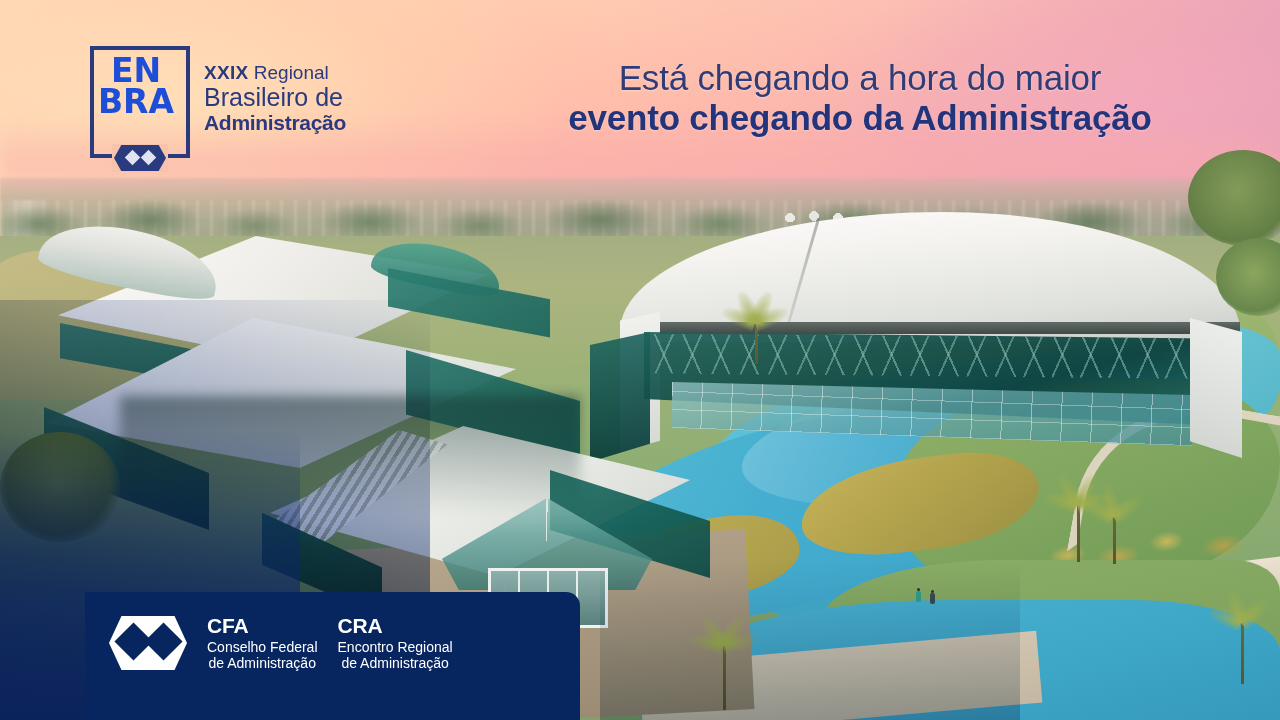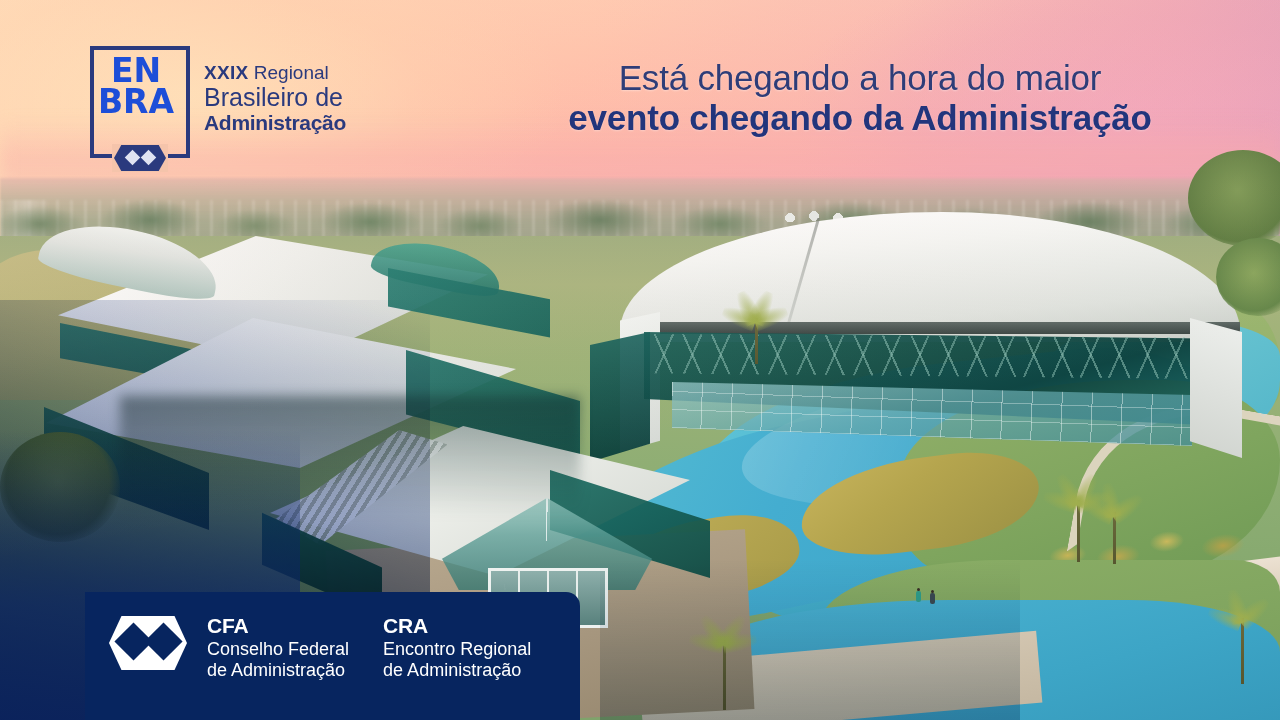--- a/index.html
+++ b/index.html
@@ -525,22 +525,22 @@
   }
   .cfa-mark .d1, .cfa-mark .d2 {
     position:absolute; top:22%; width:27px; height:27px;
     background:#07255f; transform:rotate(45deg);
   }
   .cfa-mark .d1 { left:14%; }
   .cfa-mark .d2 { left:52%; }
 
   .org { color:#ffffff; line-height:1.18; flex:0 0 auto; }
   .org .abbr { font-size:21px; font-weight:800; letter-spacing:-0.2px; }
-  .org .l1, .org .l2 { font-size:18px; font-weight:400; }
-  .org.cra { margin-left:14px; }
+  .org .l1, .org .l2 { font-size:14px; font-weight:400;text-align:center; }
+  .org.cra { }
 </style>
 </head>
 <body>
 
 <div id="banner">
 
   <div class="sky">
     <div class="sky-glow-l"></div>
     <div class="sky-glow-r"></div>
     <div class="sky-band"></div>

